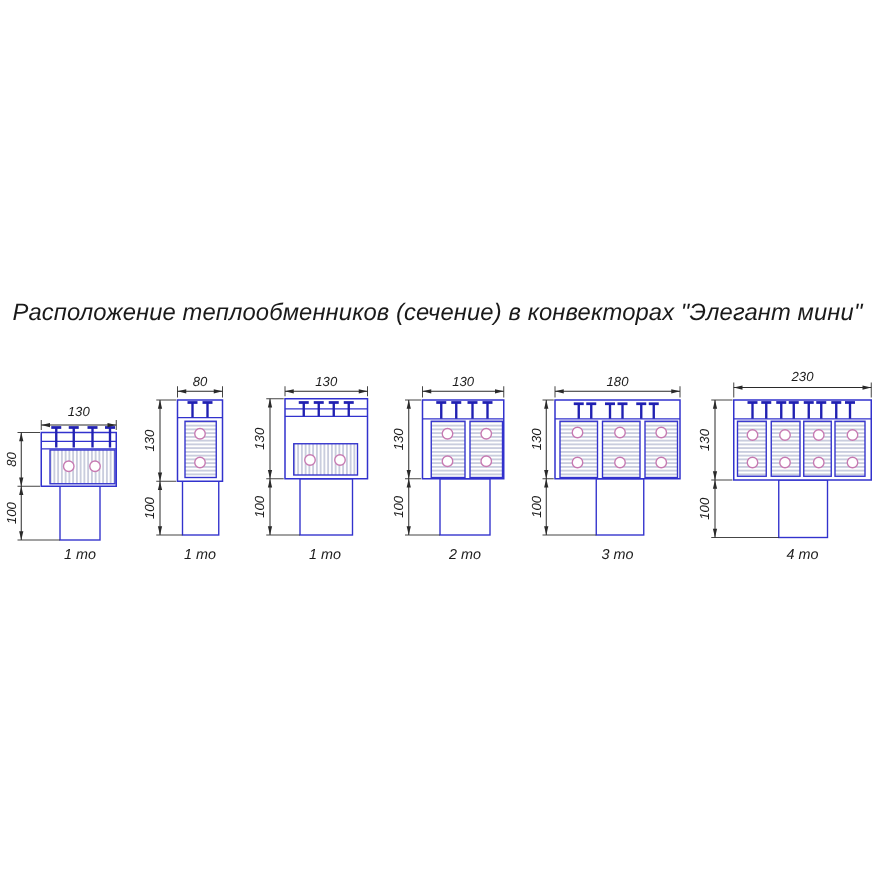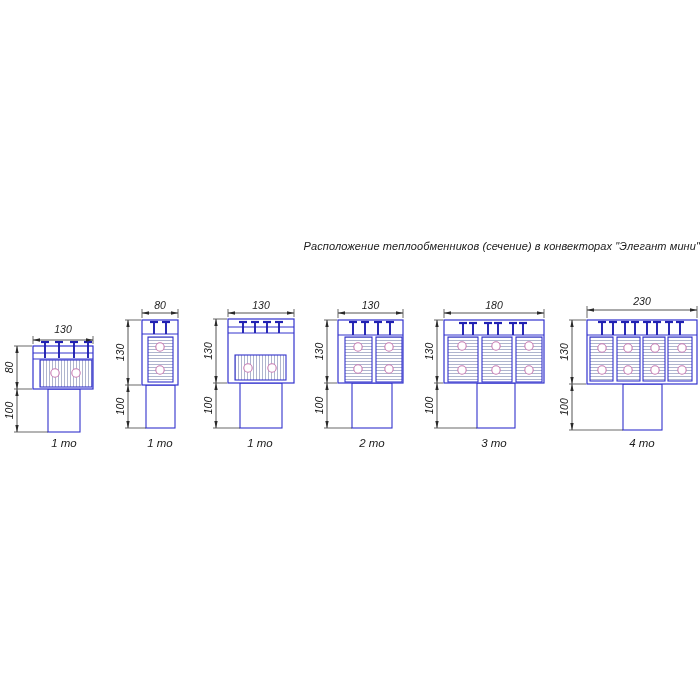--- a/index.html
+++ b/index.html
@@ -2,22 +2,22 @@
 <html><head>
 <meta charset="utf-8">
 <style>
   html,body{margin:0;padding:0;}
   body{
     width:700px;height:700px;background:#ffffff;position:relative;overflow:hidden;
     font-family:"Liberation Sans",sans-serif;
   }
   .canvas{position:absolute;left:0;top:0;width:700px;height:700px;}
   .title{
-    position:absolute;top:240px;left:0;width:700px;text-align:right;
-    font-style:italic;font-size:11px;font-weight:400;color:#1a1a1a;
+    position:absolute;top:240px;left:0;width:700px;text-align:center;
+    font-style:italic;font-size:19px;font-weight:400;color:#1a1a1a;
     white-space:nowrap;letter-spacing:0.1px;
   }
   svg text{font-family:"Liberation Sans",sans-serif;}
   .dim{font-style:italic;font-size:10.5px;fill:#1c1c1c;}
   .caption{font-style:italic;font-size:11.5px;fill:#1c1c1c;}
 </style>
 </head>
 <body>
 
 <div class="title">Расположение теплообменников (сечение) в конвекторах "Элегант мини"</div>

